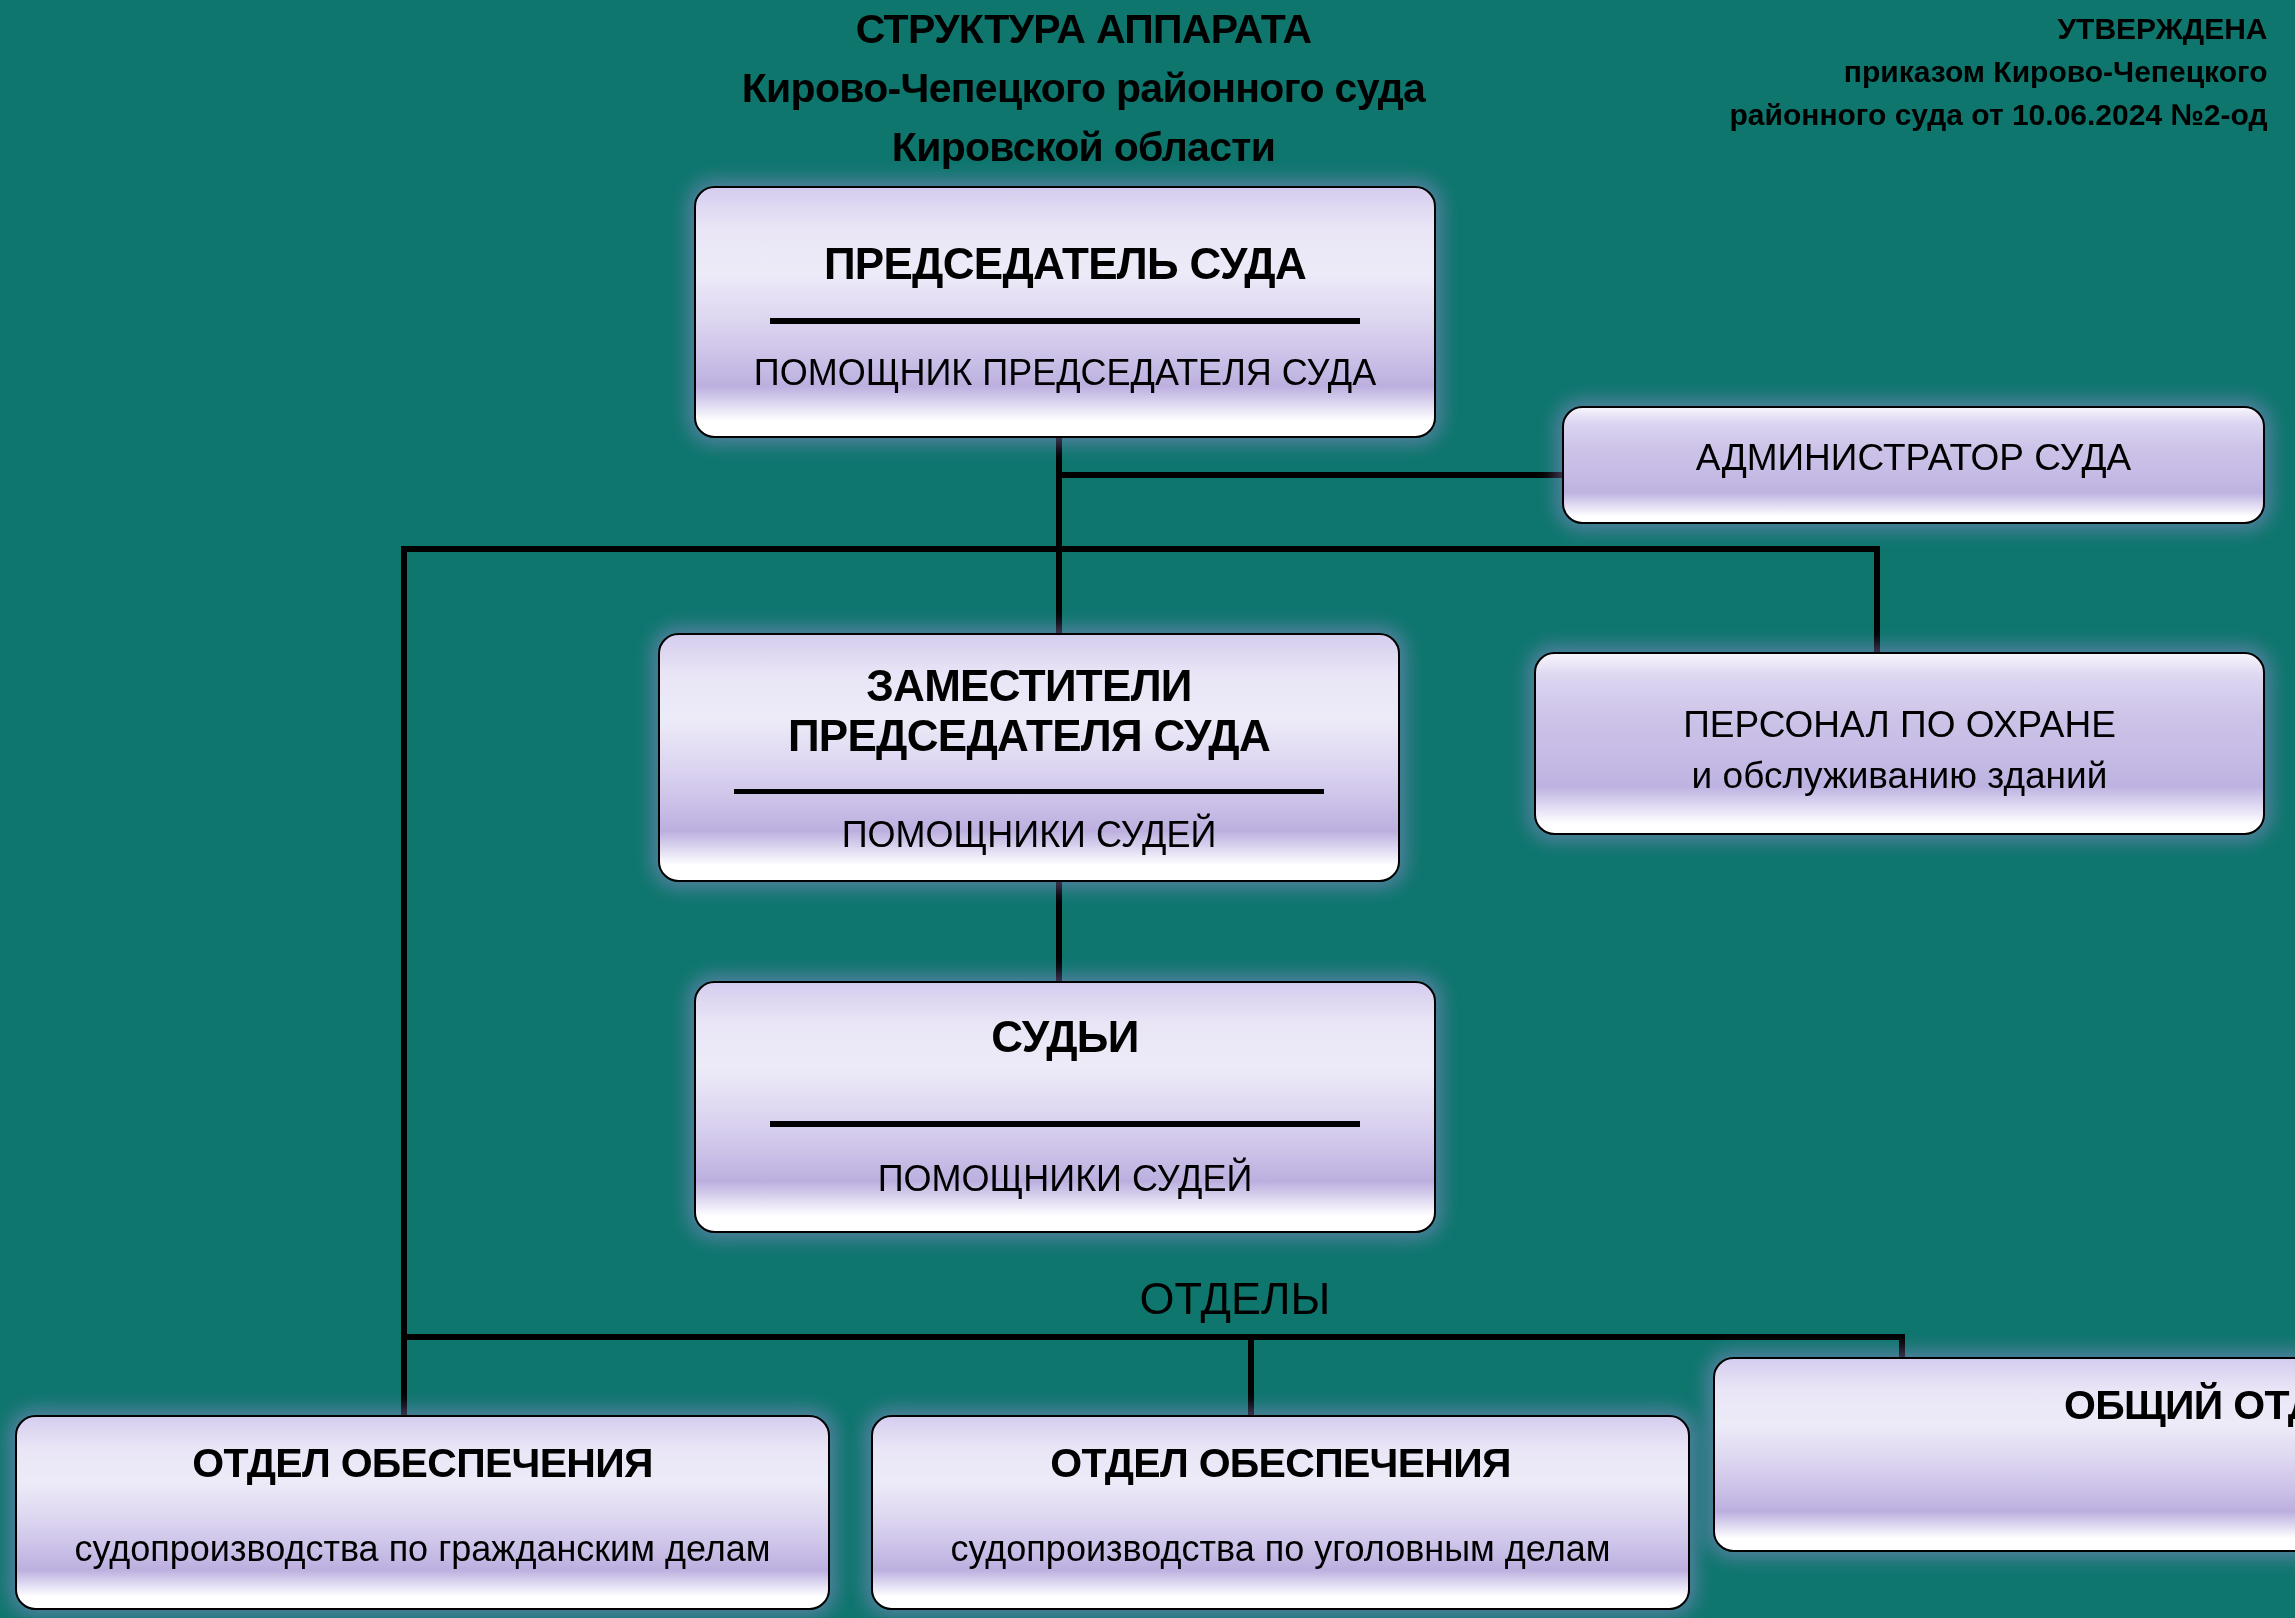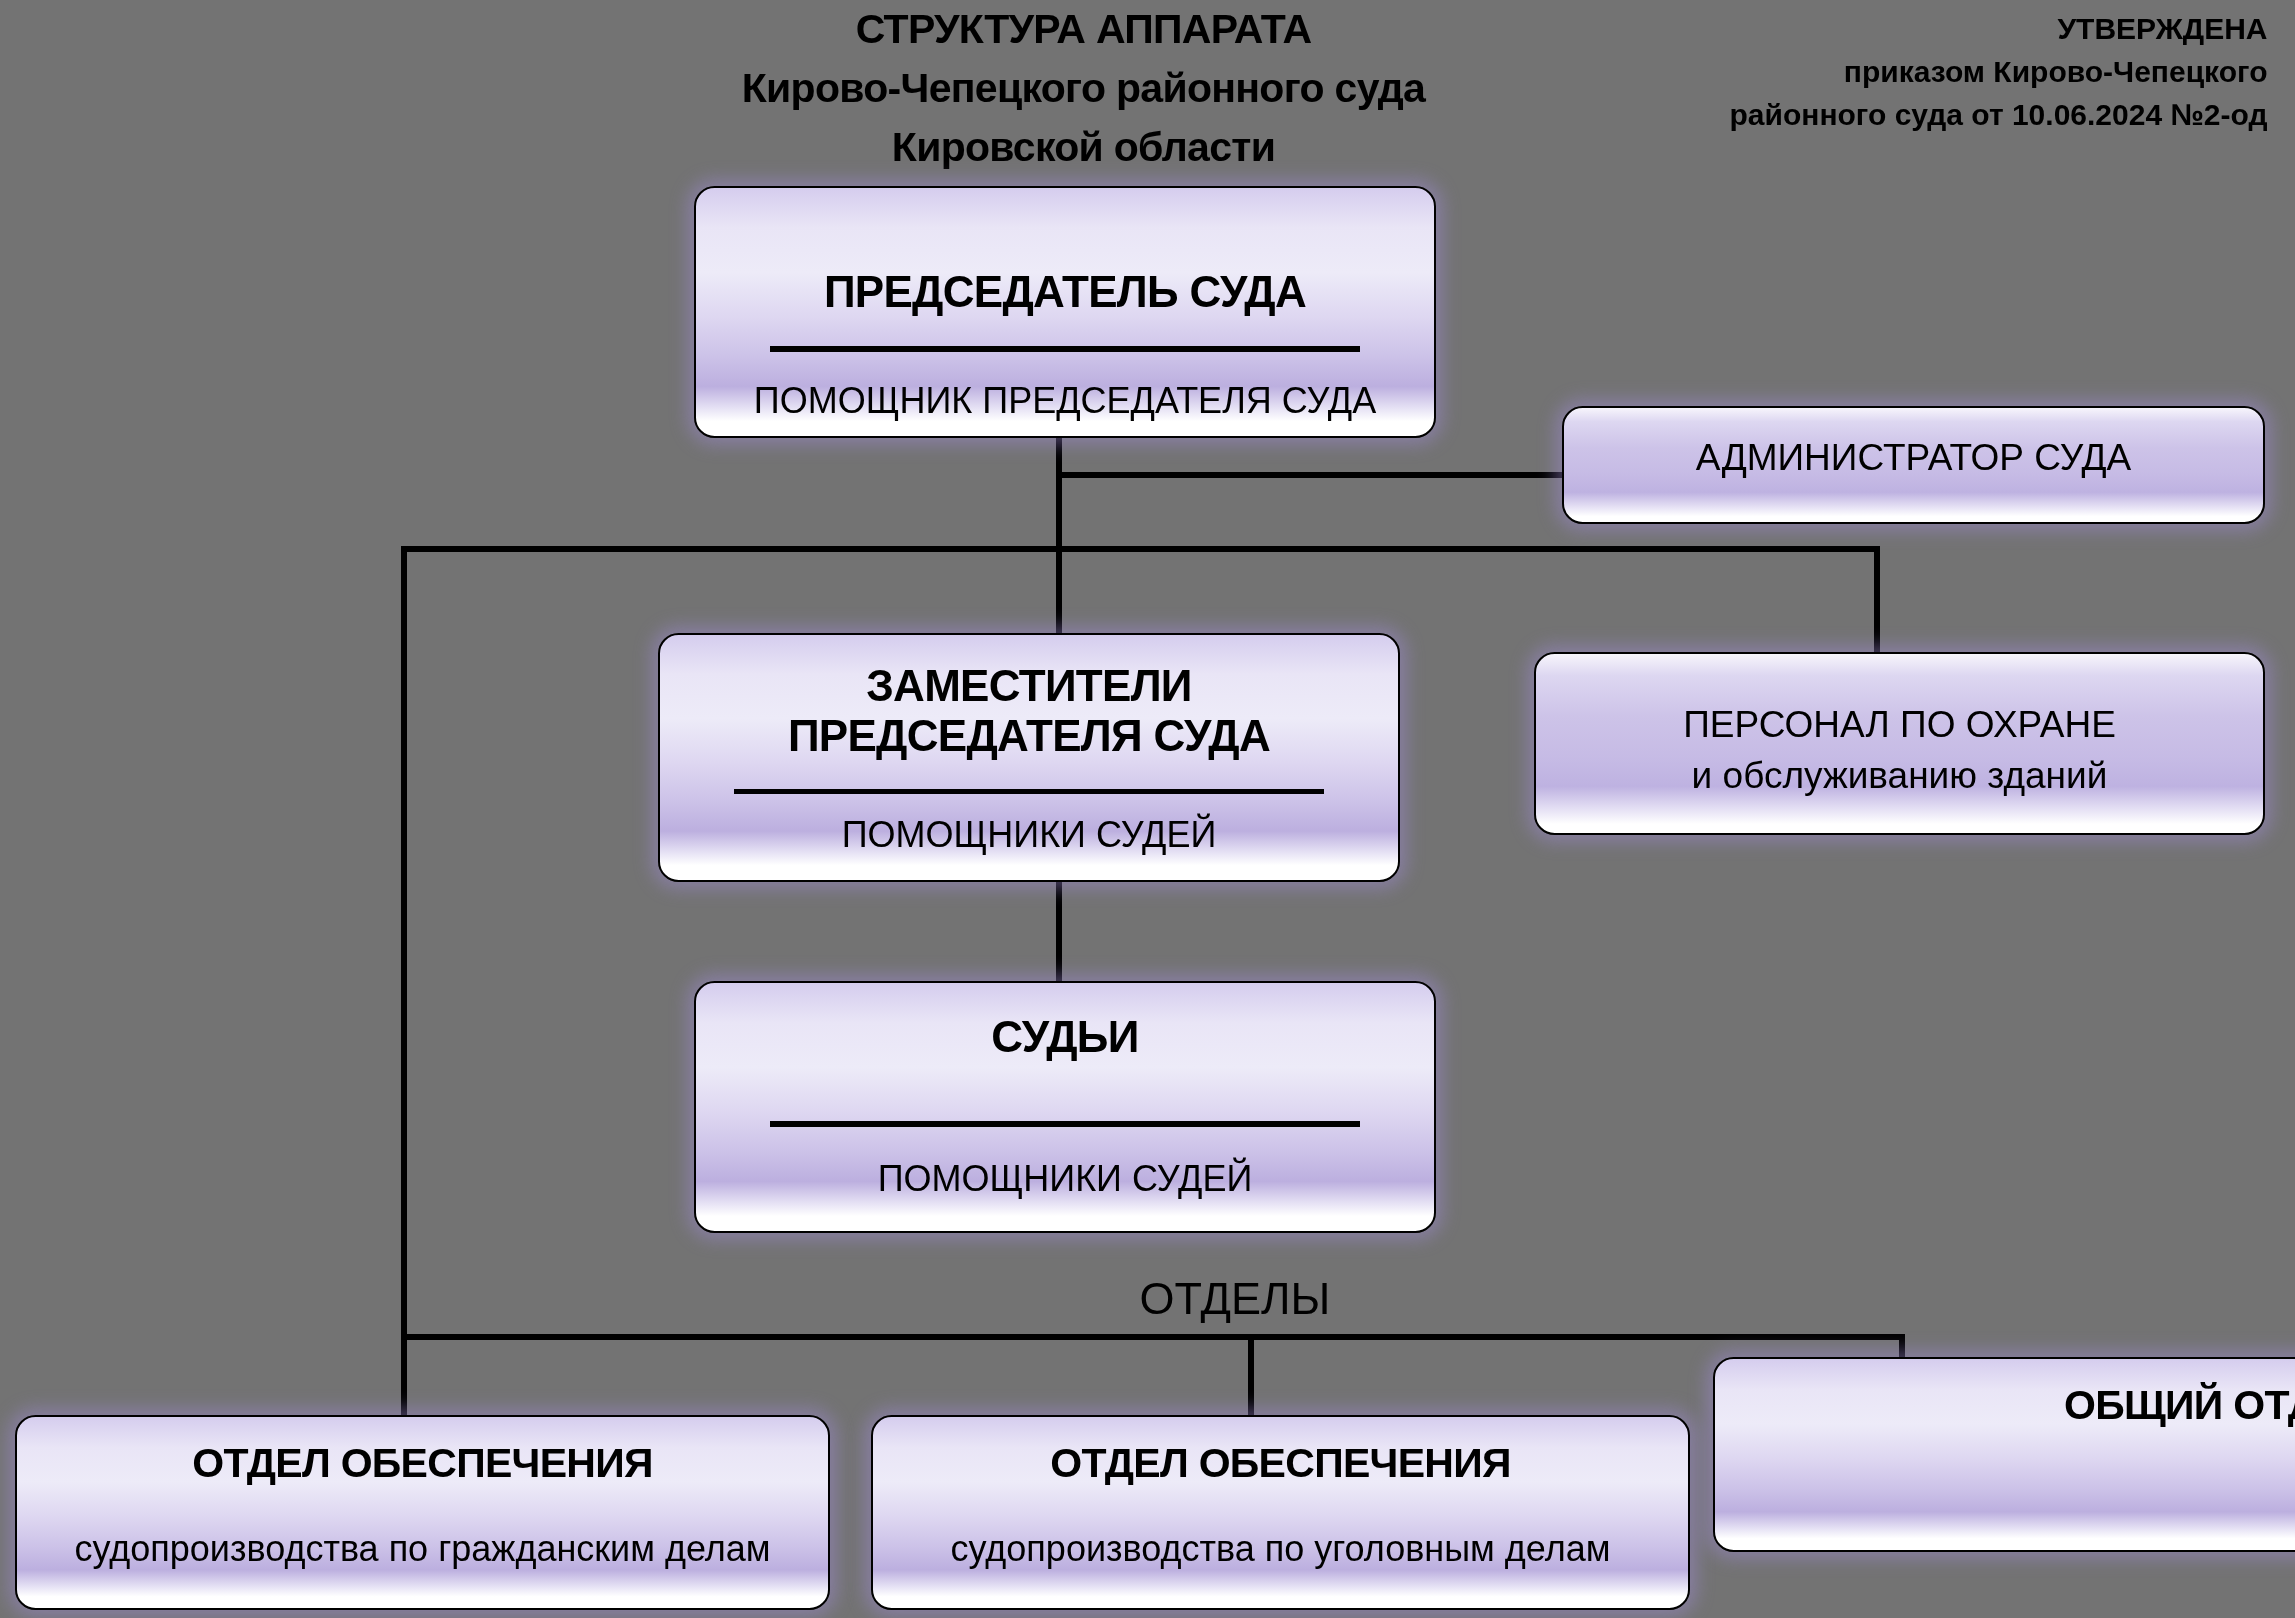--- a/index.html
+++ b/index.html
@@ -1,20 +1,20 @@
 <!DOCTYPE html>
 <html style="font-size:11px"><head>
 <meta charset="utf-8">
 <style>
   html, body { margin: 0; padding: 0; background: #ffffff; }
   .page {
     position: relative;
     width: 2295px;
     height: 1618px;
-    background: #737373;
+    background: #0f766e;
     font-family: "Liberation Sans", "DejaVu Sans", sans-serif;
     color: #000;
     overflow: hidden;
   }
 
   
   .doc-title {
     position: absolute;
     left: 619px; top: 0px; width: 929px;
     text-align: center;
@@ -59,21 +59,21 @@
     letter-spacing: -0.7px;
   }
   .node-sub {
     font-size: 36px; font-weight: normal; line-height: 43px;
   }
   .node-divider {
     width: 80%; height: 5.5px; background: #000; margin: 0 auto;
   }
 
   
-  .n-chairman  .node-title   { margin-top: 79px; }
+  .n-chairman  .node-title   { margin-top: 51px; }
   .n-chairman  .node-divider { margin-top: 29px; }
   .n-chairman  .node-sub     { margin-top: 27.5px; }
 
   .n-admin .node-sub { margin-top: 27.5px; font-size: 37px; }
 
   .n-deputies .node-title   { margin-top: 26px; }
   .n-deputies .node-divider { margin-top: 27.5px; }
   .n-deputies .node-sub     { margin-top: 19px; }
 
   .n-personnel .node-sub { font-size: 37px; line-height: 51px; }

